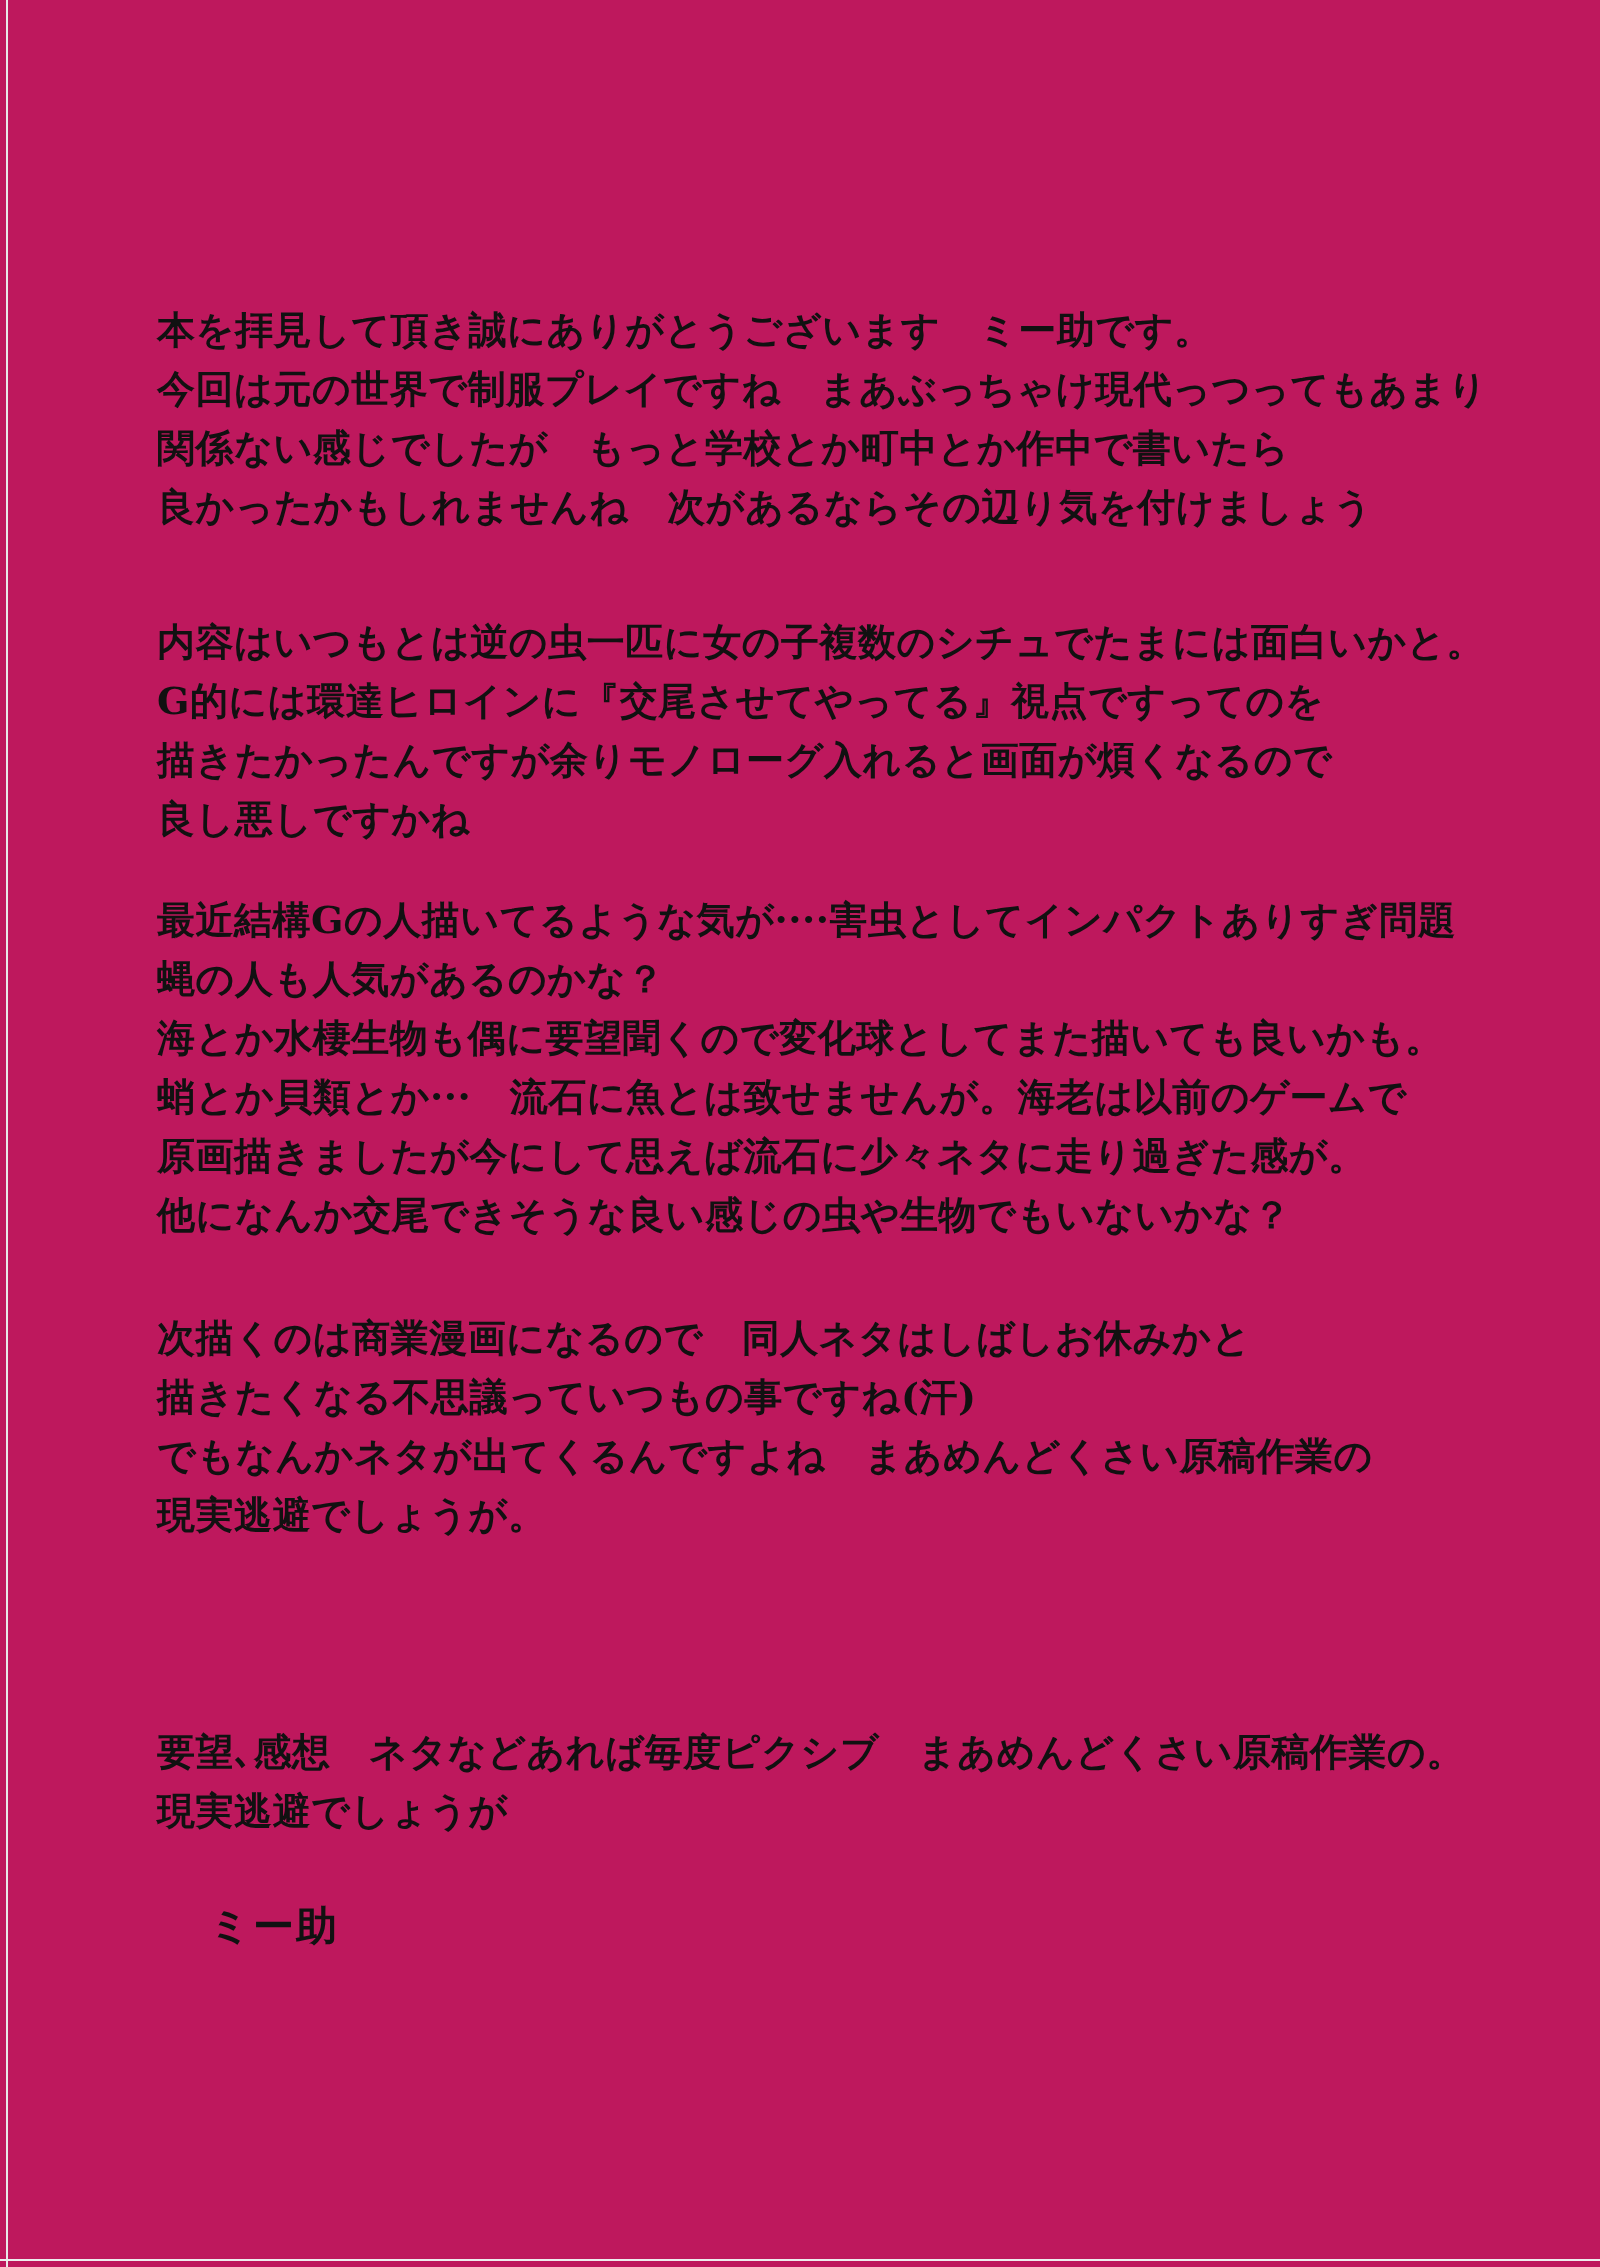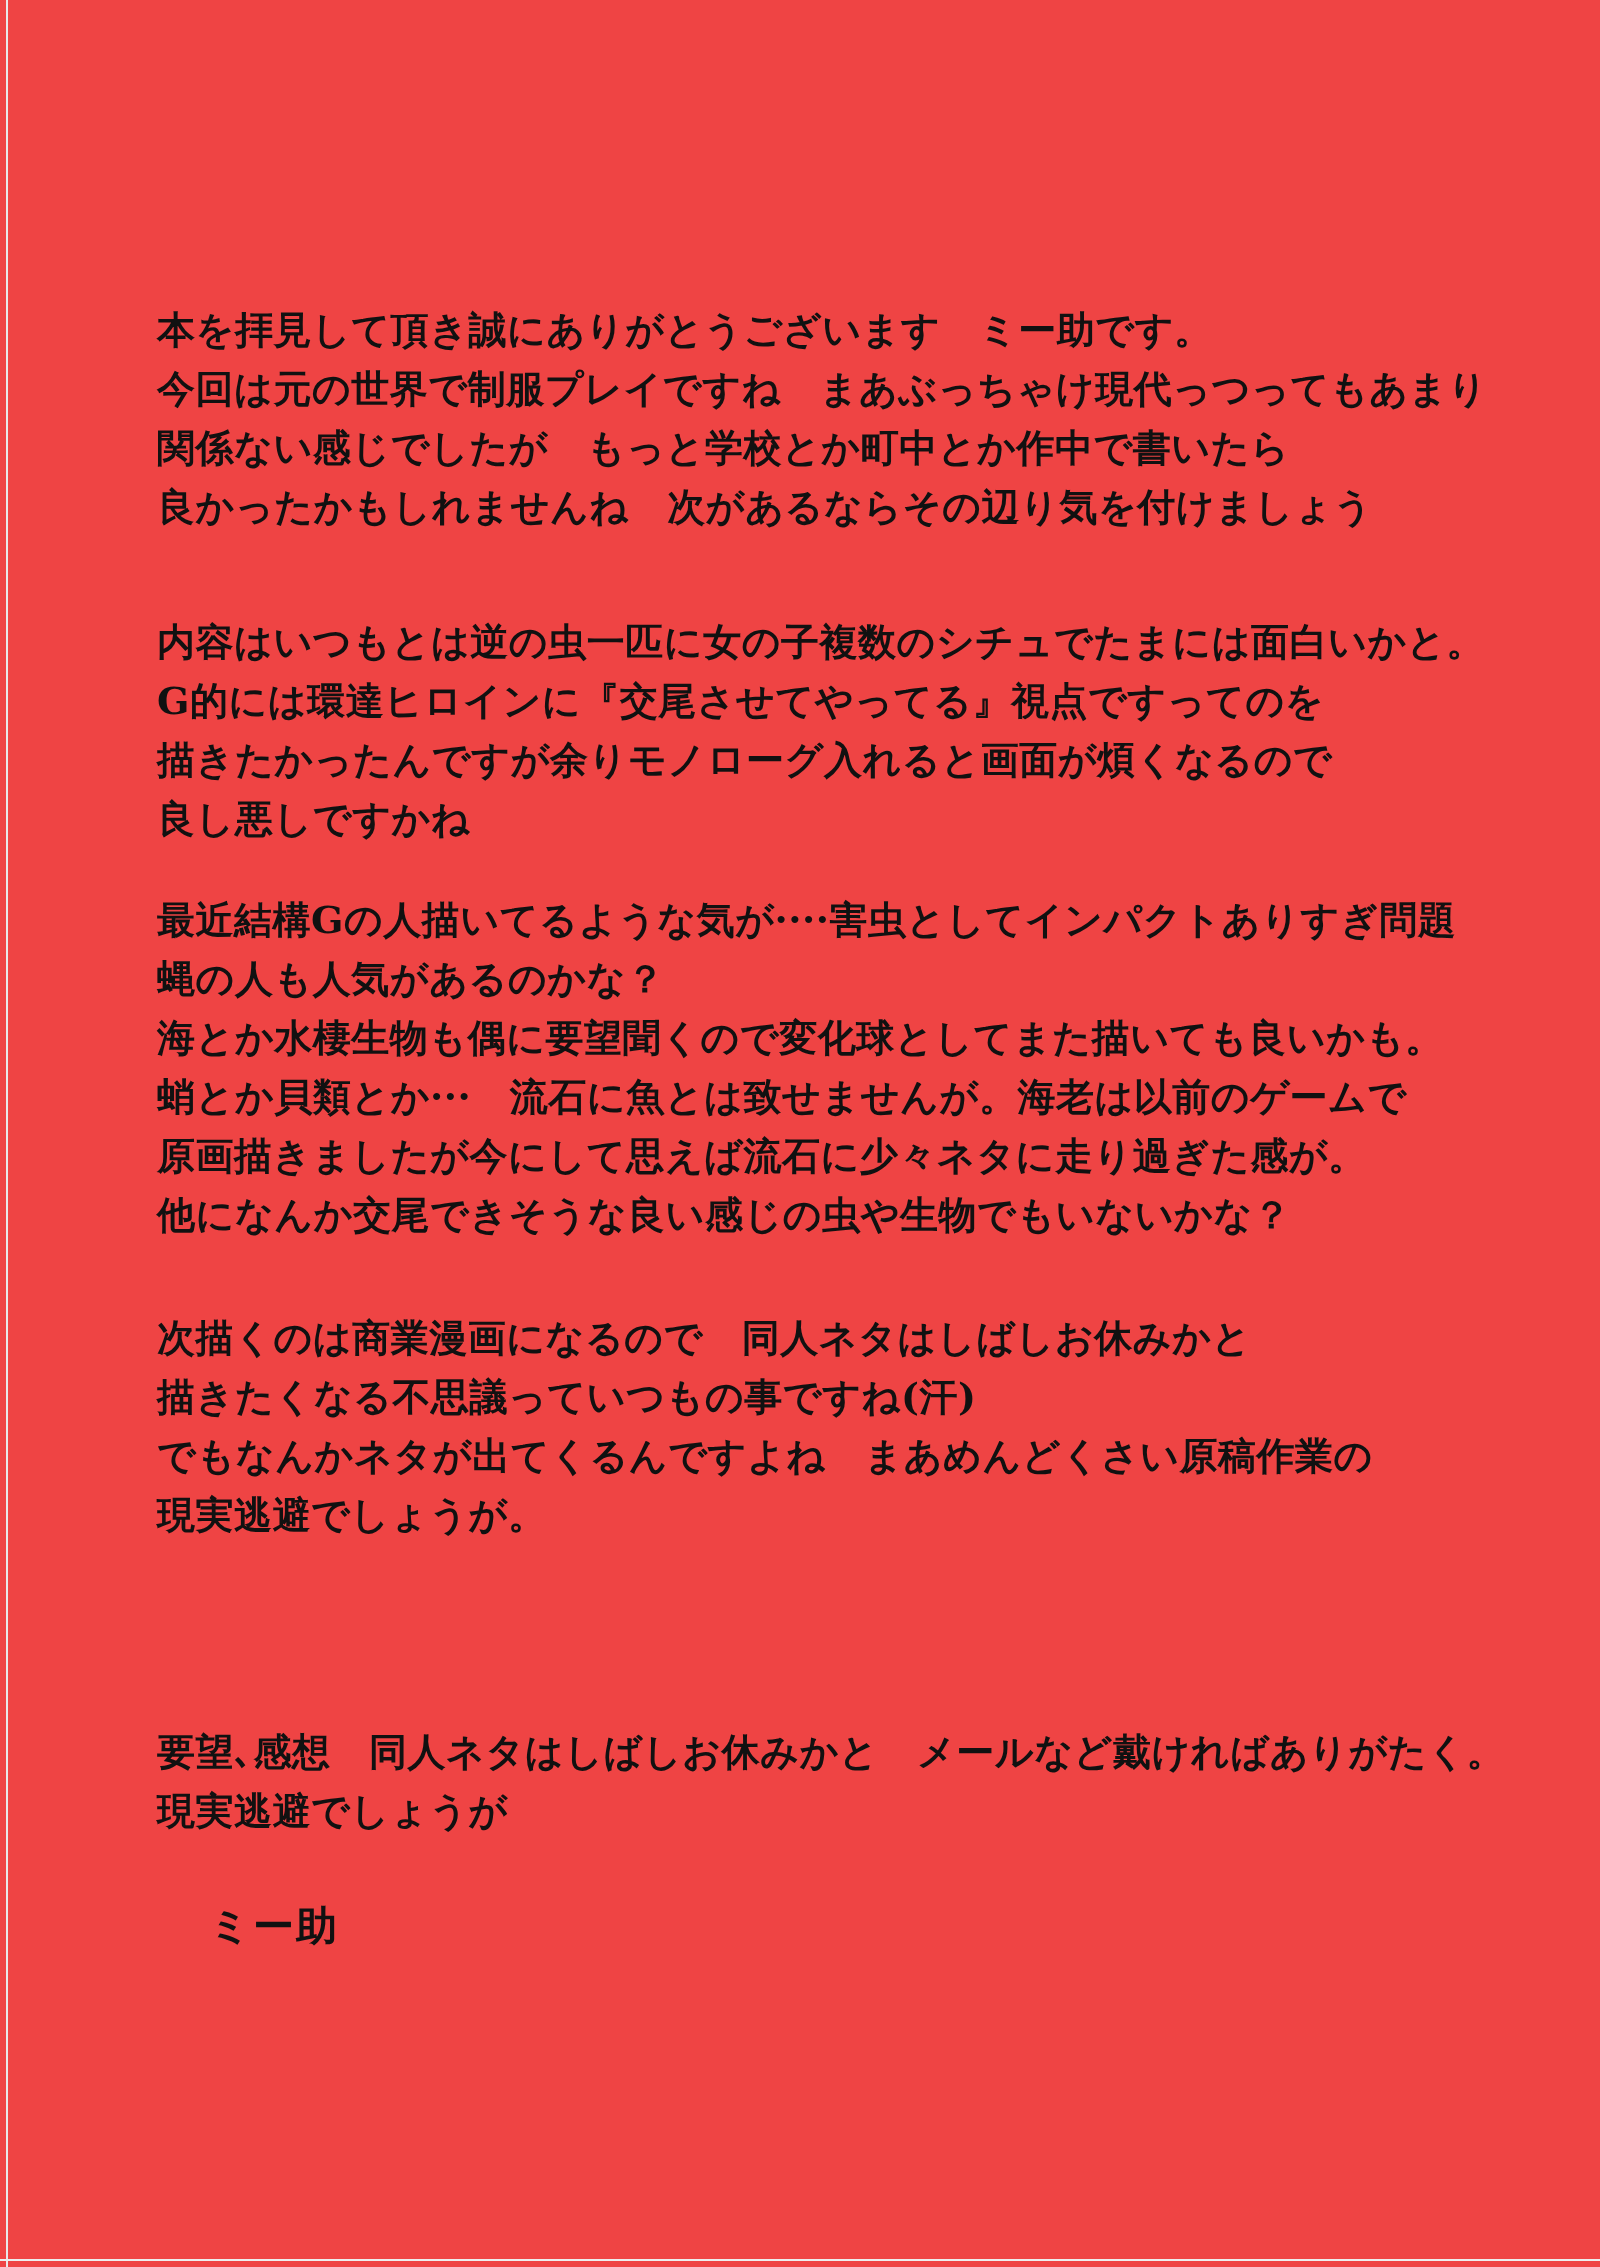--- a/index.html
+++ b/index.html
@@ -4,21 +4,21 @@
 <style>
   html, body {
     margin: 0;
     padding: 0;
     background: #ffffff;
   }
   .page {
     position: relative;
     width: 1600px;
     height: 2267px;
-    background: #ef4444;
+    background: #be185d;
     overflow: hidden;
     font-family: "DejaVu Serif", "Liberation Serif", serif;
     font-weight: bold;
     color: #111111;
   }
   
   .page::before {
     content: "";
     position: absolute;
     left: 6px; top: 0;
@@ -86,19 +86,19 @@
   </div>
 
   <div class="paragraph p4">
     <div class="text-line">次描くのは商業漫画になるので　同人ネタはしばしお休みかと</div>
     <div class="text-line">描きたくなる不思議っていつもの事ですね(汗)</div>
     <div class="text-line">でもなんかネタが出てくるんですよね　まあめんどくさい原稿作業の</div>
     <div class="text-line">現実逃避でしょうが。</div>
   </div>
 
   <div class="paragraph p5">
-    <div class="text-line">要望､感想　同人ネタはしばしお休みかと　メールなど戴ければありがたく。</div>
+    <div class="text-line">要望､感想　ネタなどあれば毎度ピクシブ　まあめんどくさい原稿作業の。</div>
     <div class="text-line">現実逃避でしょうが</div>
   </div>
 
   <div class="signature">ミー助</div>
 
 </div>
 
 </body></html>

